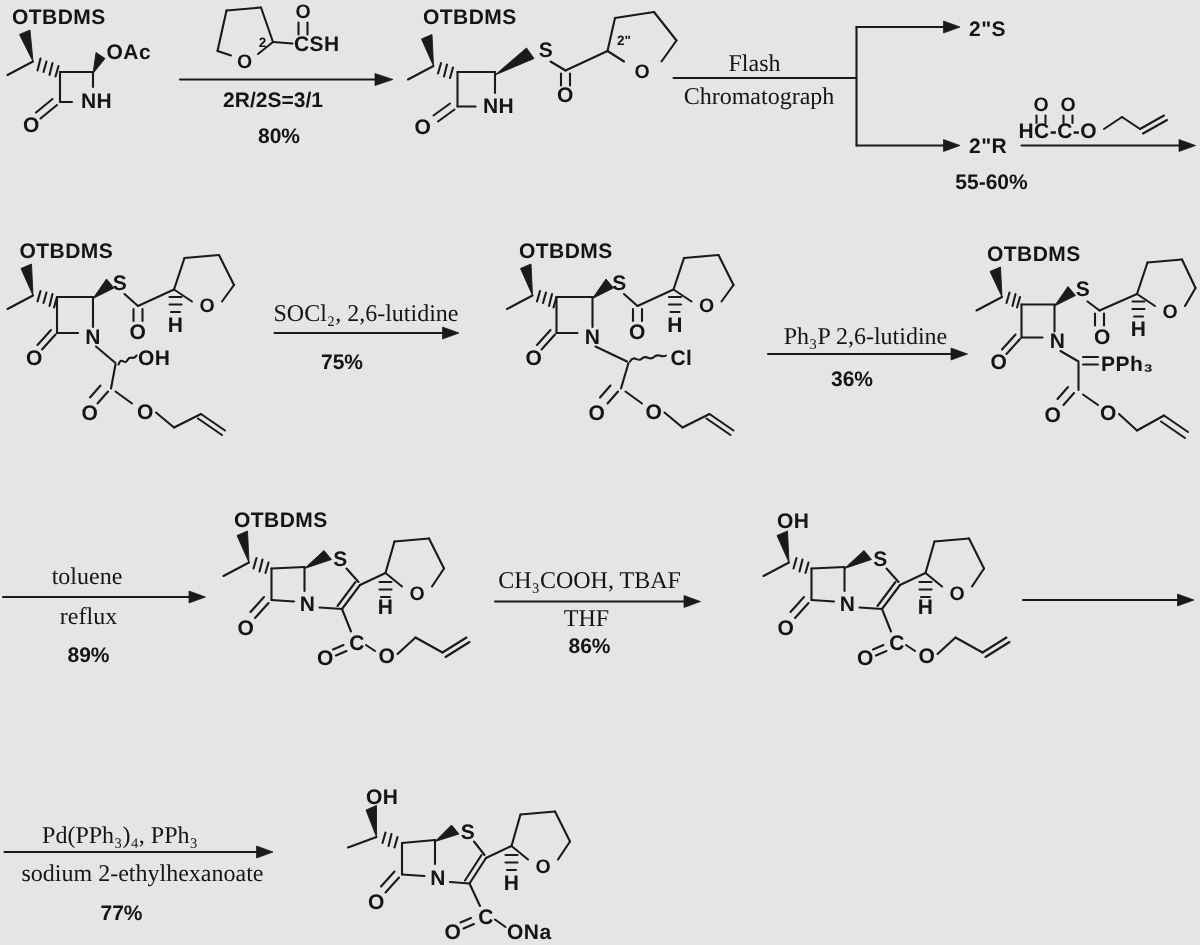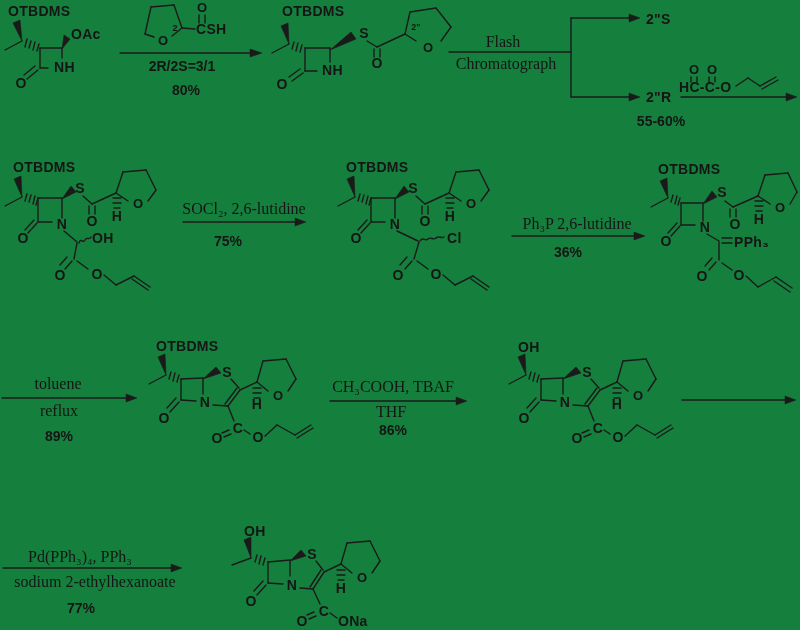--- a/index.html
+++ b/index.html
@@ -1,16 +1,16 @@
 <!DOCTYPE html>
 <html><head>
 <meta charset="utf-8">
 <style>
   html,body{margin:0;padding:0;background:#ffffff;}
-  #scheme-wrap{position:relative;width:800px;height:630px;background:#15803d;overflow:hidden;}
+  #scheme-wrap{position:relative;width:800px;height:630px;background:#e5e5e5;overflow:hidden;}
   svg{position:absolute;left:0;top:0;}
   svg line, svg path, svg polyline{stroke:#1a1a1a;stroke-width:1.4;fill:none;stroke-linecap:round;}
   svg polygon.wedge{fill:#1a1a1a;stroke:#1a1a1a;stroke-width:.6;}
   svg polygon.ah{fill:#1a1a1a;stroke:#1a1a1a;stroke-width:.5;}
   text{fill:#151515;}
   .at{font:bold 14px "Liberation Sans", sans-serif;letter-spacing:.3px;}
   .a13{font:bold 13px "Liberation Sans", sans-serif;}
   .sm{font:bold 9px "Liberation Sans", sans-serif;}
   .rg{font:16px "Liberation Serif", serif;}
   .pc{font:bold 14px "Liberation Sans", sans-serif;}

